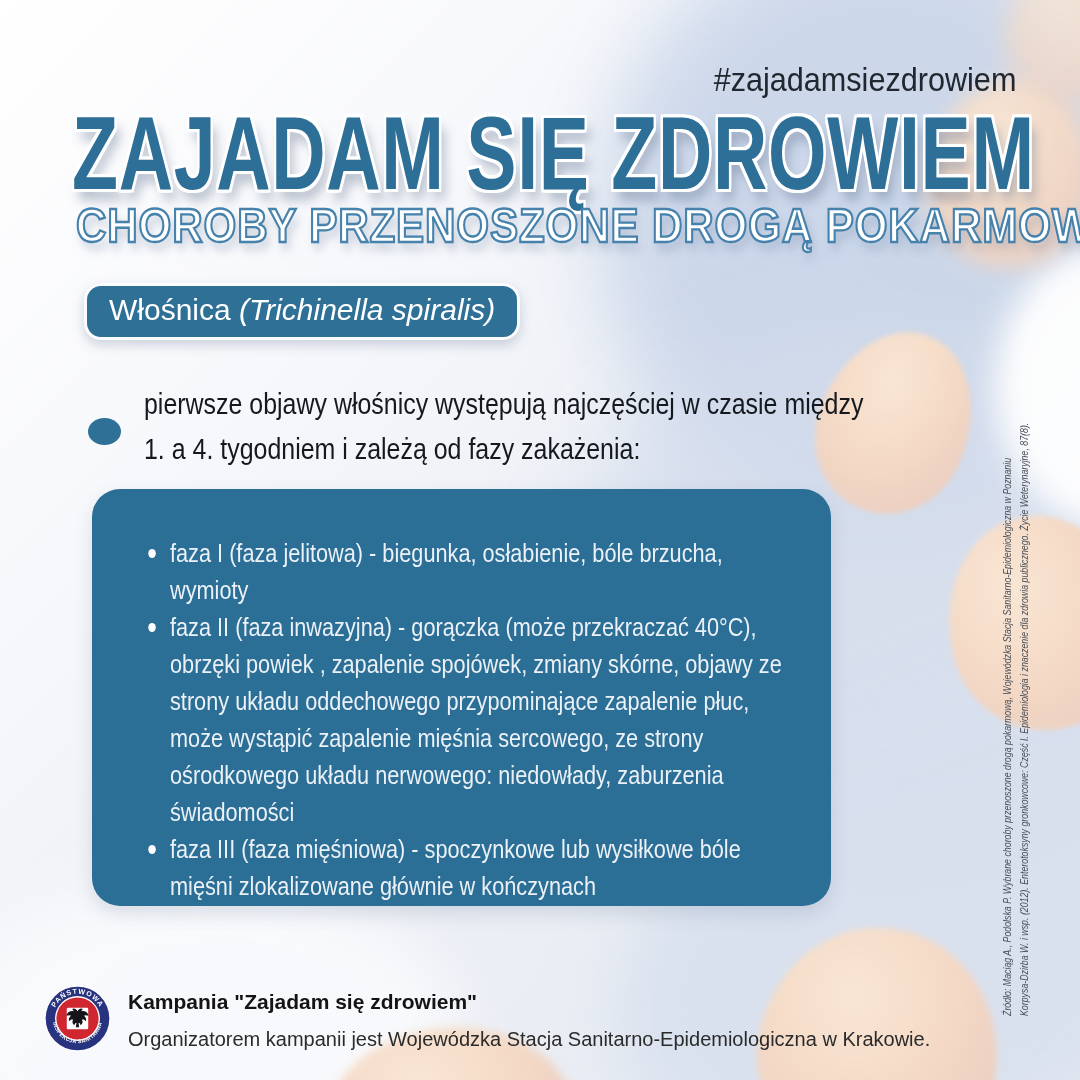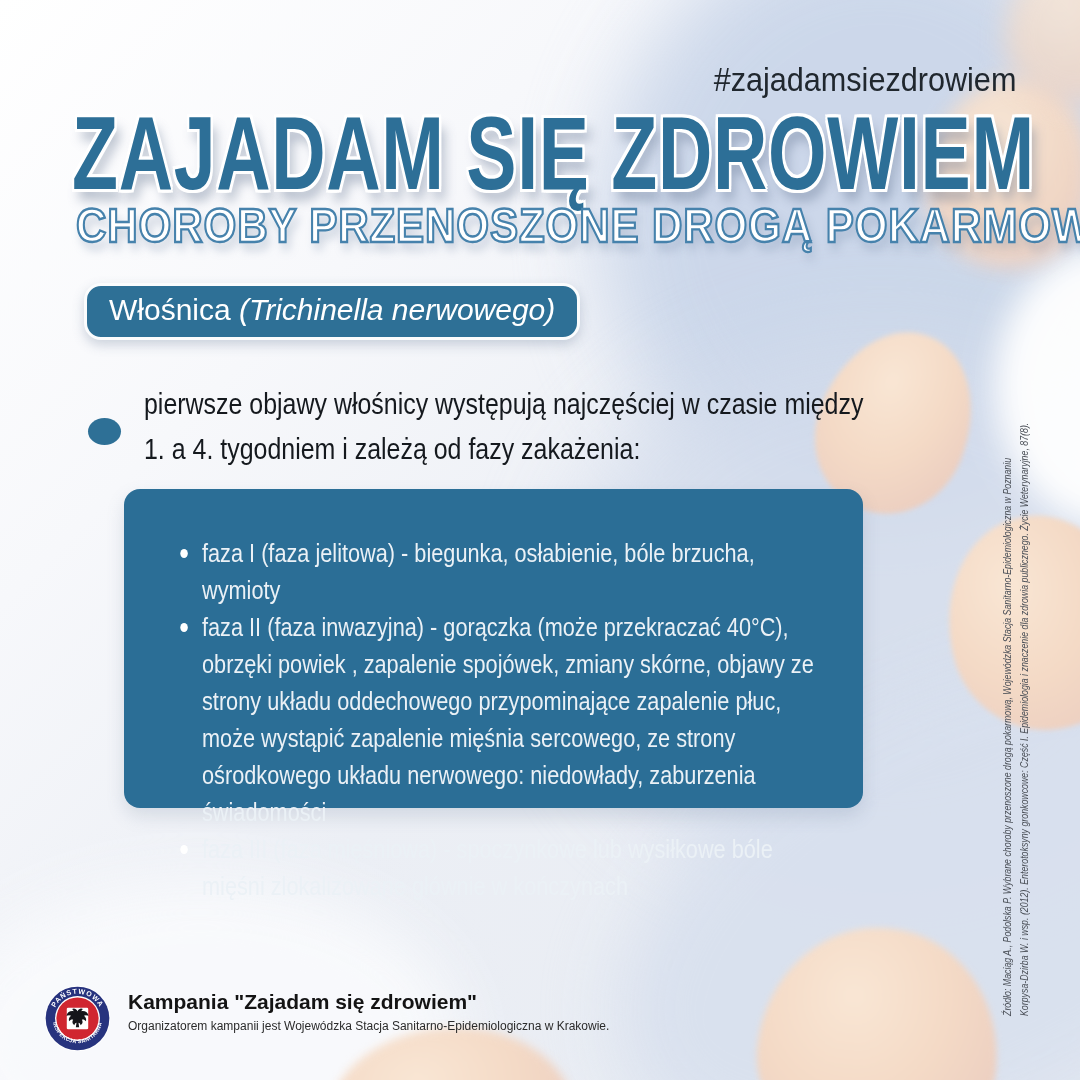--- a/index.html
+++ b/index.html
@@ -42,33 +42,33 @@
   .badge{position:absolute;left:84px;top:283px;background:#2e7096;color:#fff;
     border:3px solid #fbfcfd;border-radius:17px;padding:7px 22px 10px 22px;
     font-size:30px;white-space:nowrap;box-shadow:0 5px 12px rgba(100,120,150,.3);}
   .badge .latin{font-style:italic;}
   
   .intro{position:absolute;left:88px;top:382px;display:flex;align-items:center;}
   .intro-dot{flex:0 0 auto;width:33px;height:27px;border-radius:50%;background:#2e7096;margin-top:10px;}
   .intro-text{margin-left:23px;width:845px;font-size:29px;line-height:1.55;color:#15191e;
     transform:scaleX(.86);transform-origin:left top;}
   
-  .panel{position:absolute;left:124px;top:489px;width:739px;height:319px;
-    background:#2b6e96;border-radius:16px;box-shadow:0 8px 18px rgba(90,110,140,.18);}
+  .panel{position:absolute;left:92px;top:489px;width:739px;height:417px;
+    background:#2b6e96;border-radius:28px;box-shadow:0 8px 18px rgba(90,110,140,.18);}
   .panel ul{margin:0;padding:46px 0 0 78px;list-style:none;width:740px;}
   .panel li{position:relative;font-size:26px;line-height:37px;color:#ebf1f6;
     transform:scaleX(.835);transform-origin:left top;}
   .panel li::before{content:"";position:absolute;left:-26px;top:14px;width:9px;height:9px;
     border-radius:50%;background:#fff;}
   
   .footer{position:absolute;left:44px;top:985px;display:flex;align-items:flex-start;}
   .footer-logo{width:67px;height:67px;flex:0 0 auto;}
   .footer-text{margin-left:17px;padding-top:4px;}
   .footer-campaign{font-size:21px;font-weight:bold;color:#141414;line-height:1.2;}
-  .footer-organizer{font-size:12px;color:#2b2b2b;margin-top:5px;line-height:1.2;}
+  .footer-organizer{font-size:20px;color:#2b2b2b;margin-top:13px;line-height:1.2;}
   
   .source{position:absolute;left:999px;top:1016px;transform:rotate(-90deg) scaleX(.8);
     transform-origin:0 0;color:#4a4f57;font-style:italic;font-size:11px;line-height:16.5px;}
   .source div{white-space:nowrap;}
 </style>
 </head>
 <body>
 
 <div class="canvas">
 
@@ -88,21 +88,21 @@
 
   <h1 class="title">
     <span>ZAJADAM SIĘ ZDROWIEM</span>
   </h1>
   <div class="subtitle">
     <span>CHOROBY PRZENOSZONE DROGĄ POKARMOWĄ</span>
   </div>
 
   <div class="badge">
     <span>Włośnica</span>
-    <span class="latin">(Trichinella nerwowego)</span>
+    <span class="latin">(Trichinella spiralis)</span>
   </div>
 
   <div class="intro">
     <span class="intro-dot"></span>
     <div class="intro-text">pierwsze objawy włośnicy występują najczęściej w czasie między 1. a 4. tygodniem i zależą od fazy zakażenia:</div>
   </div>
 
   <div class="panel">
     <ul>
       <li>faza I (faza jelitowa) - biegunka, osłabienie, bóle brzucha, wymioty</li>

